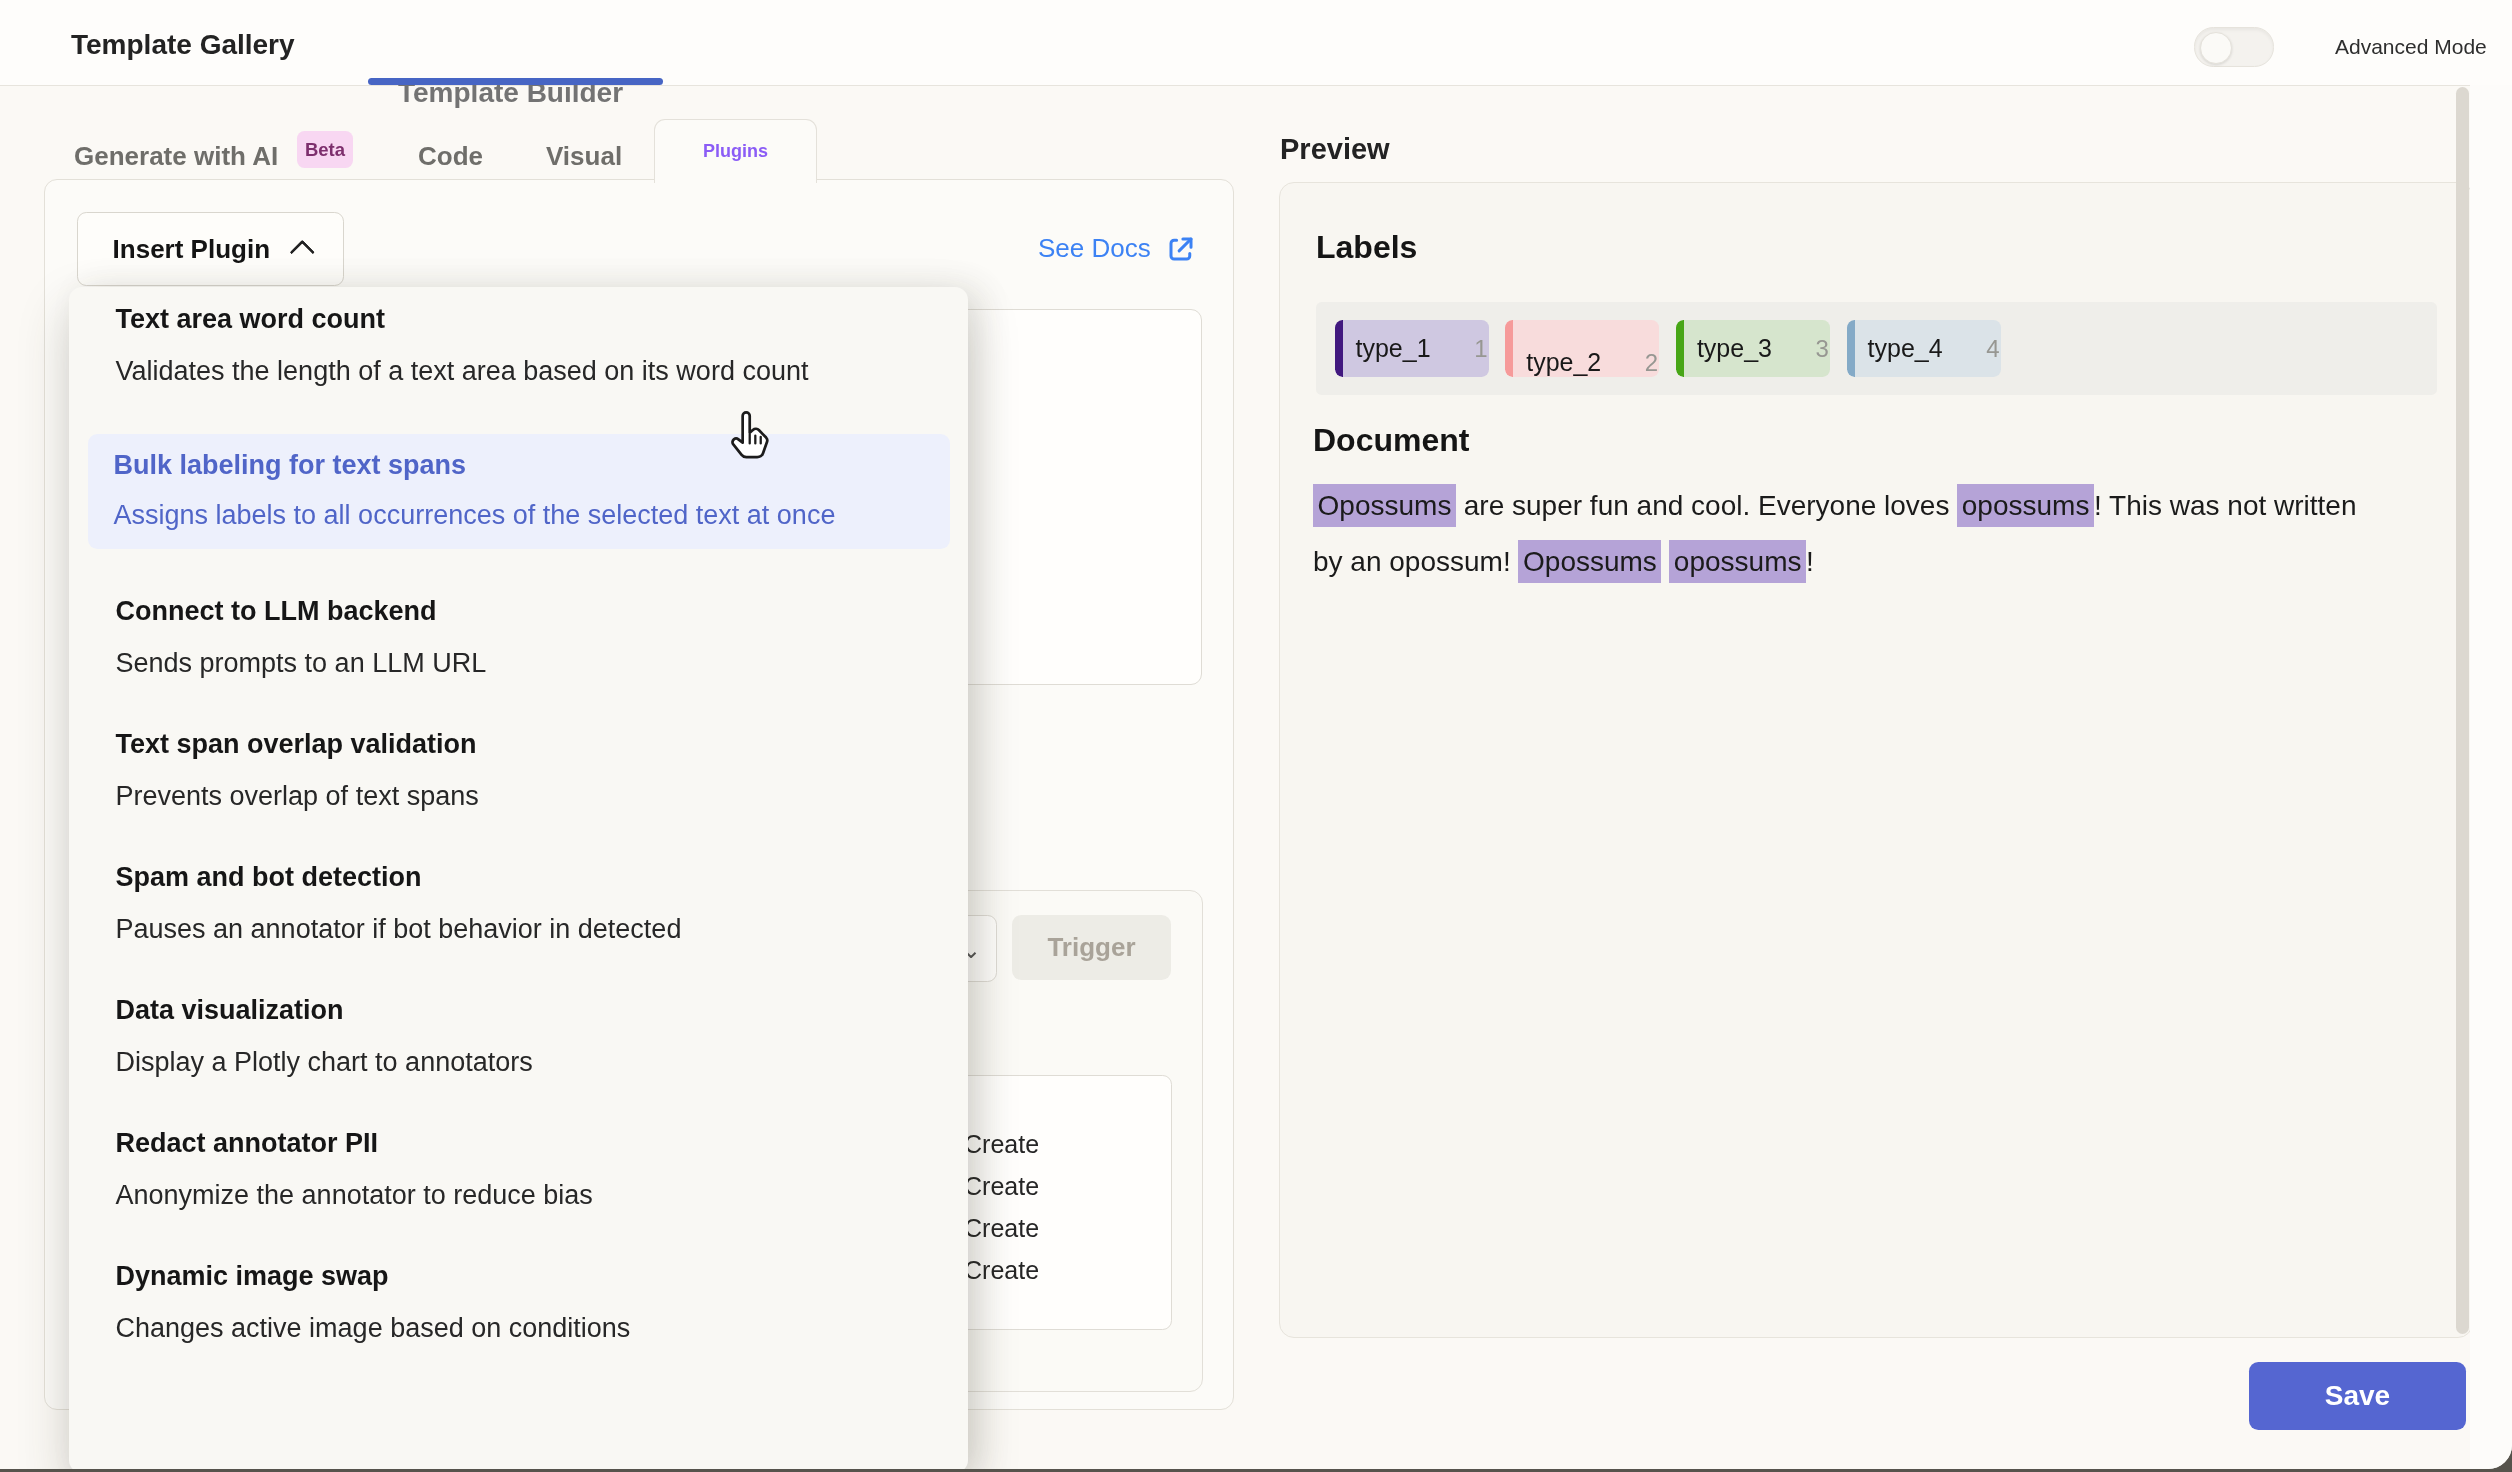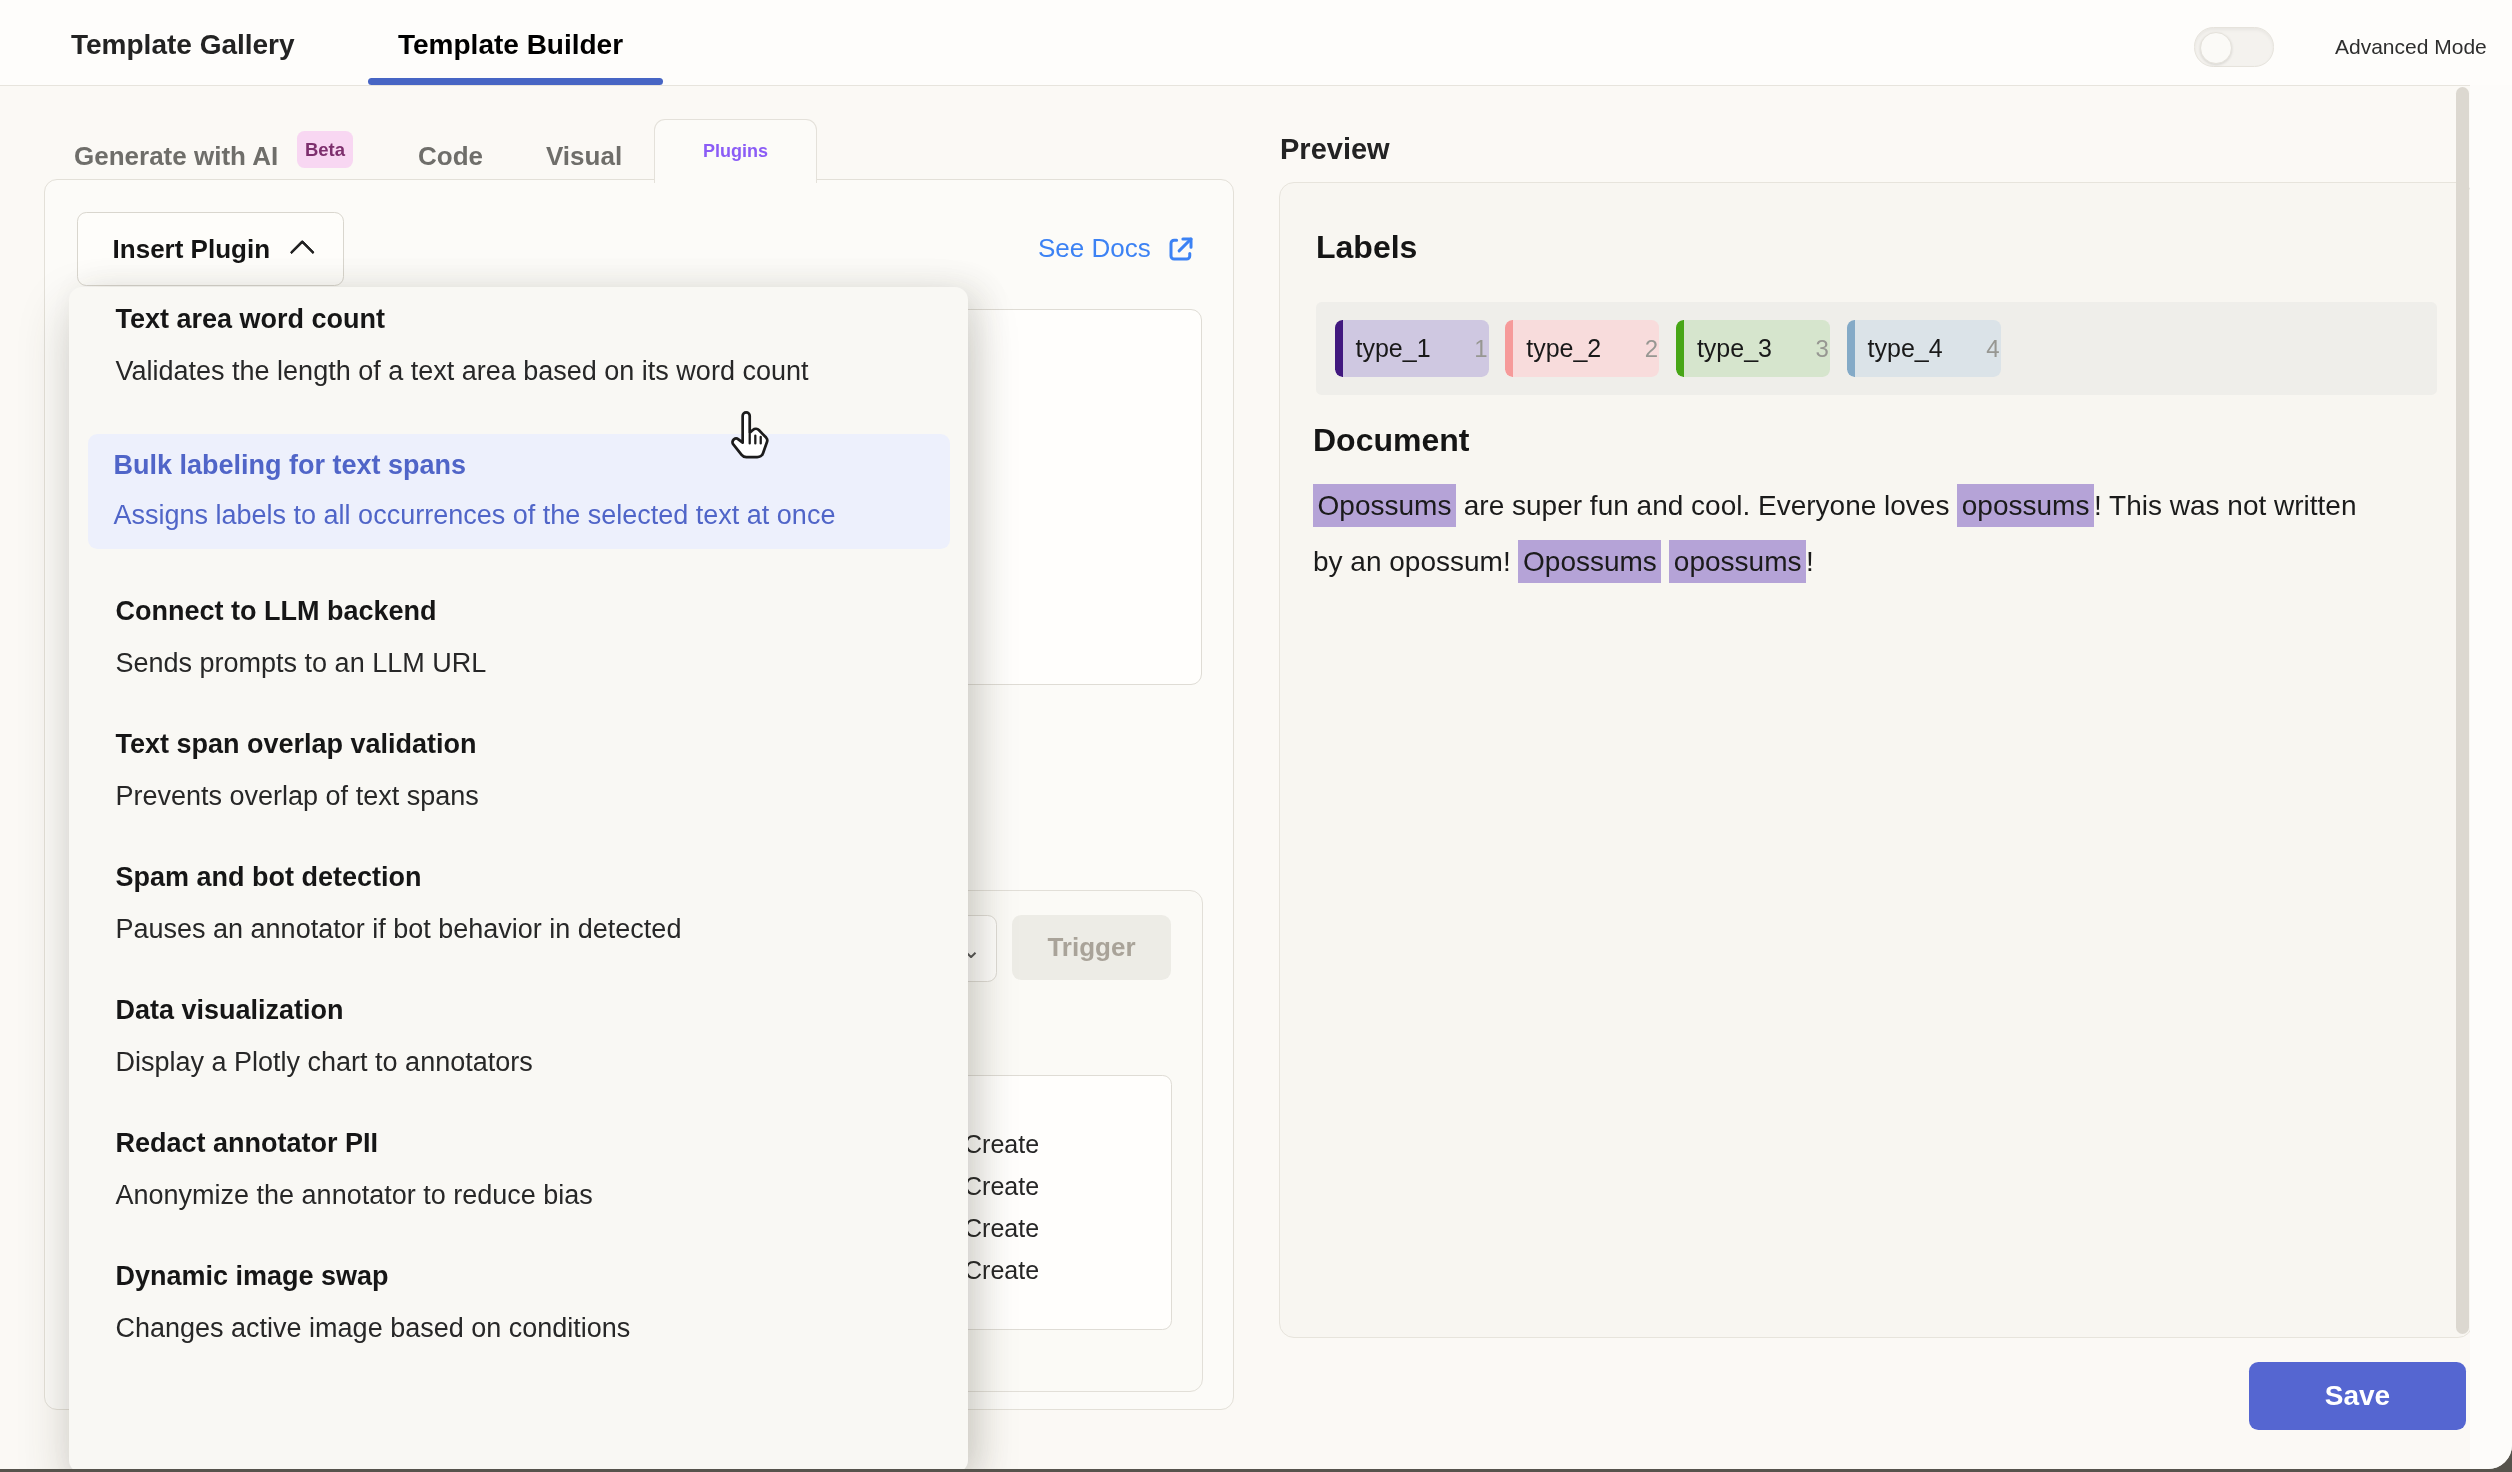--- a/index.html
+++ b/index.html
@@ -5,21 +5,21 @@
   html,body{margin:0;padding:0;}
   body{width:2512px;height:1473px;position:relative;overflow:hidden;background:#56534c;
        font-family:"Liberation Sans",sans-serif;-webkit-font-smoothing:antialiased;}
   .app{position:absolute;left:0;top:0;width:2512px;height:1469px;background:#fbf9f5;
        border-bottom-right-radius:24px;overflow:hidden;}
   
   .header{position:absolute;left:0;top:0;width:2512px;height:85px;background:#fefdfb;
           border-bottom:1.9px solid #e7e4dd;}
   .nav-item{position:absolute;top:29px;font-size:28px;font-weight:700;color:#232323;cursor:pointer;}
   .nav-gallery{left:71px;}
-  .nav-builder{left:398px;color:#000000;}
+  .nav-builder{left:398px;color:#737373;margin-top:48px;}
   .nav-underline{position:absolute;left:368px;top:78px;width:295px;height:6.5px;border-radius:3.7px;background:#4765c4;}
   .toggle{position:absolute;left:2194px;top:27px;width:78px;height:38px;border-radius:19.5px;
           background:#f4f2ee;border:0.9px solid #e6e3dc;box-shadow:inset 0 1.9px 3.7px rgba(0,0,0,.05);cursor:pointer;}
   .knob{position:absolute;left:4.6px;top:3.7px;width:30px;height:30px;border-radius:50%;
         background:#fbfaf7;border:0.9px solid #e5e2db;box-shadow:0 0.9px 2.8px rgba(0,0,0,.12);}
   .adv-label{position:absolute;left:2335px;top:35px;font-size:21px;color:#2e2e2e;}
   
   .tab{position:absolute;top:141px;font-size:26px;font-weight:600;color:#6f6e6a;cursor:pointer;}
   .tab-genai{left:74px;}
   .badge-beta{position:absolute;left:297px;top:131px;width:56px;height:37px;border-radius:7.4px;
@@ -177,21 +177,21 @@
   <div class="preview-title">Preview</div>
   <div class="preview-card">
     <div class="labels-heading">Labels</div>
     <div class="chips-strip">
 
     <div class="chip" style="background: rgb(207, 200, 225);">
           <span class="bar" style="background: rgb(65, 24, 127);"></span>
           <span class="chip-name">type_1</span>
           <span class="chip-key">1</span>
         </div>
-        <div class="chip" style="background: rgb(248, 220, 220);">
+        <div class="chip" style="background: rgb(248, 220, 220); align-items: flex-end;">
           <span class="bar" style="background: rgb(246, 154, 154);"></span>
           <span class="chip-name">type_2</span>
           <span class="chip-key">2</span>
         </div>
         <div class="chip" style="background: rgb(214, 229, 205);">
           <span class="bar" style="background: rgb(71, 166, 22);"></span>
           <span class="chip-name">type_3</span>
           <span class="chip-key">3</span>
         </div>
         <div class="chip" style="background: rgb(219, 227, 232);">

